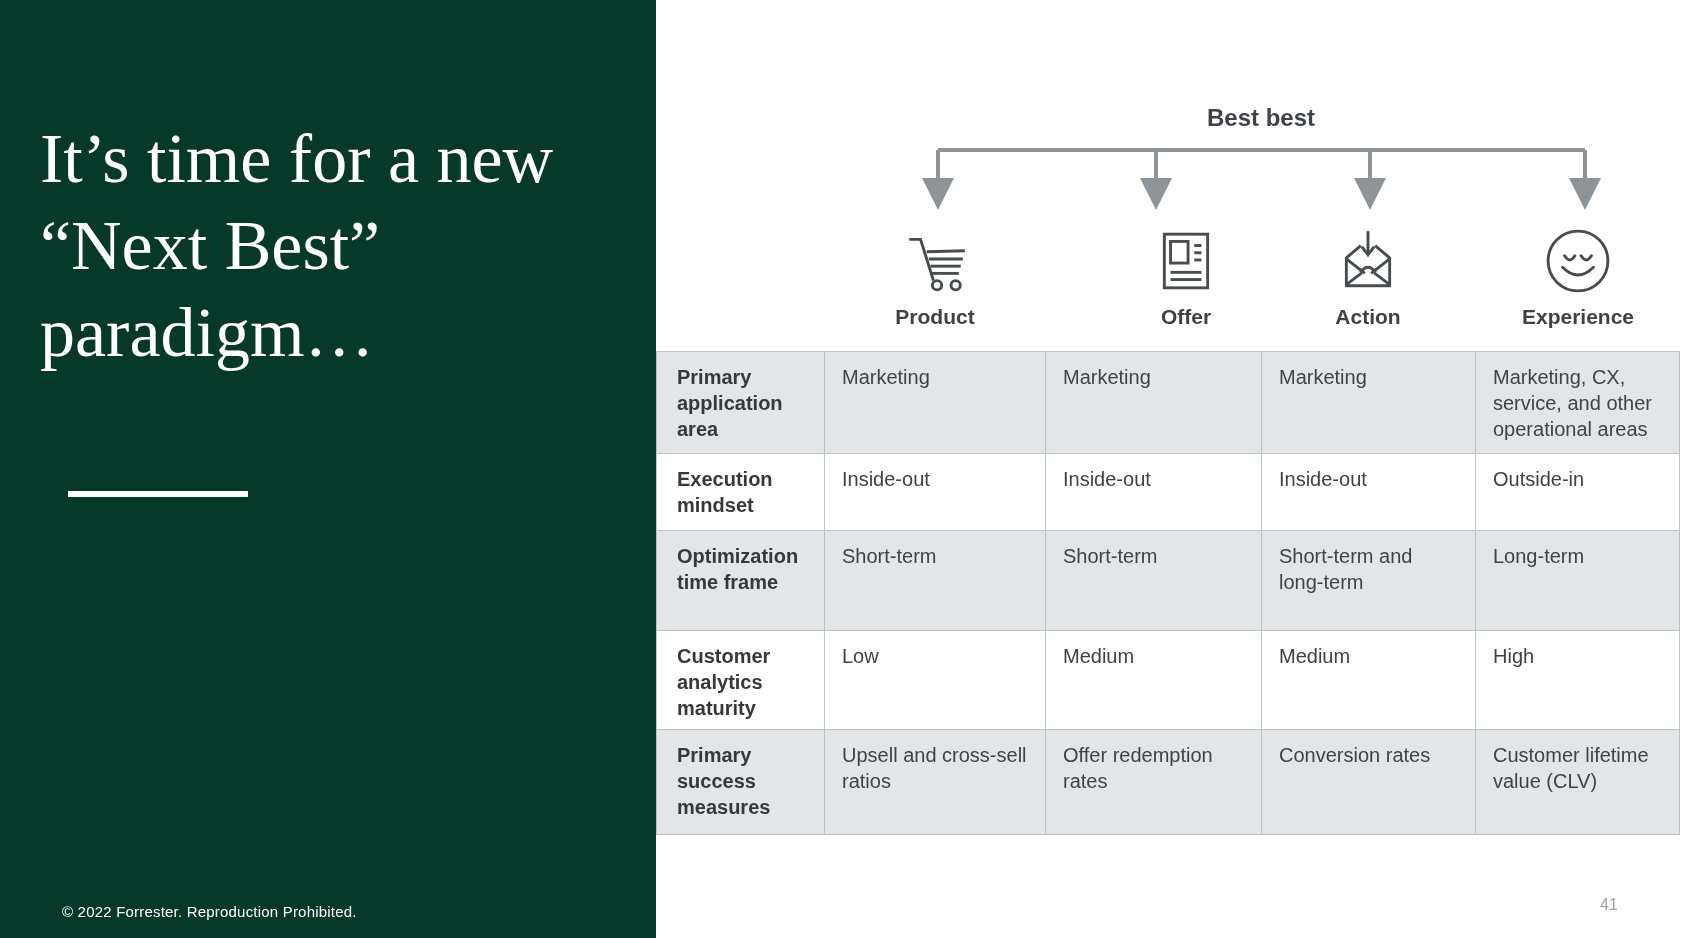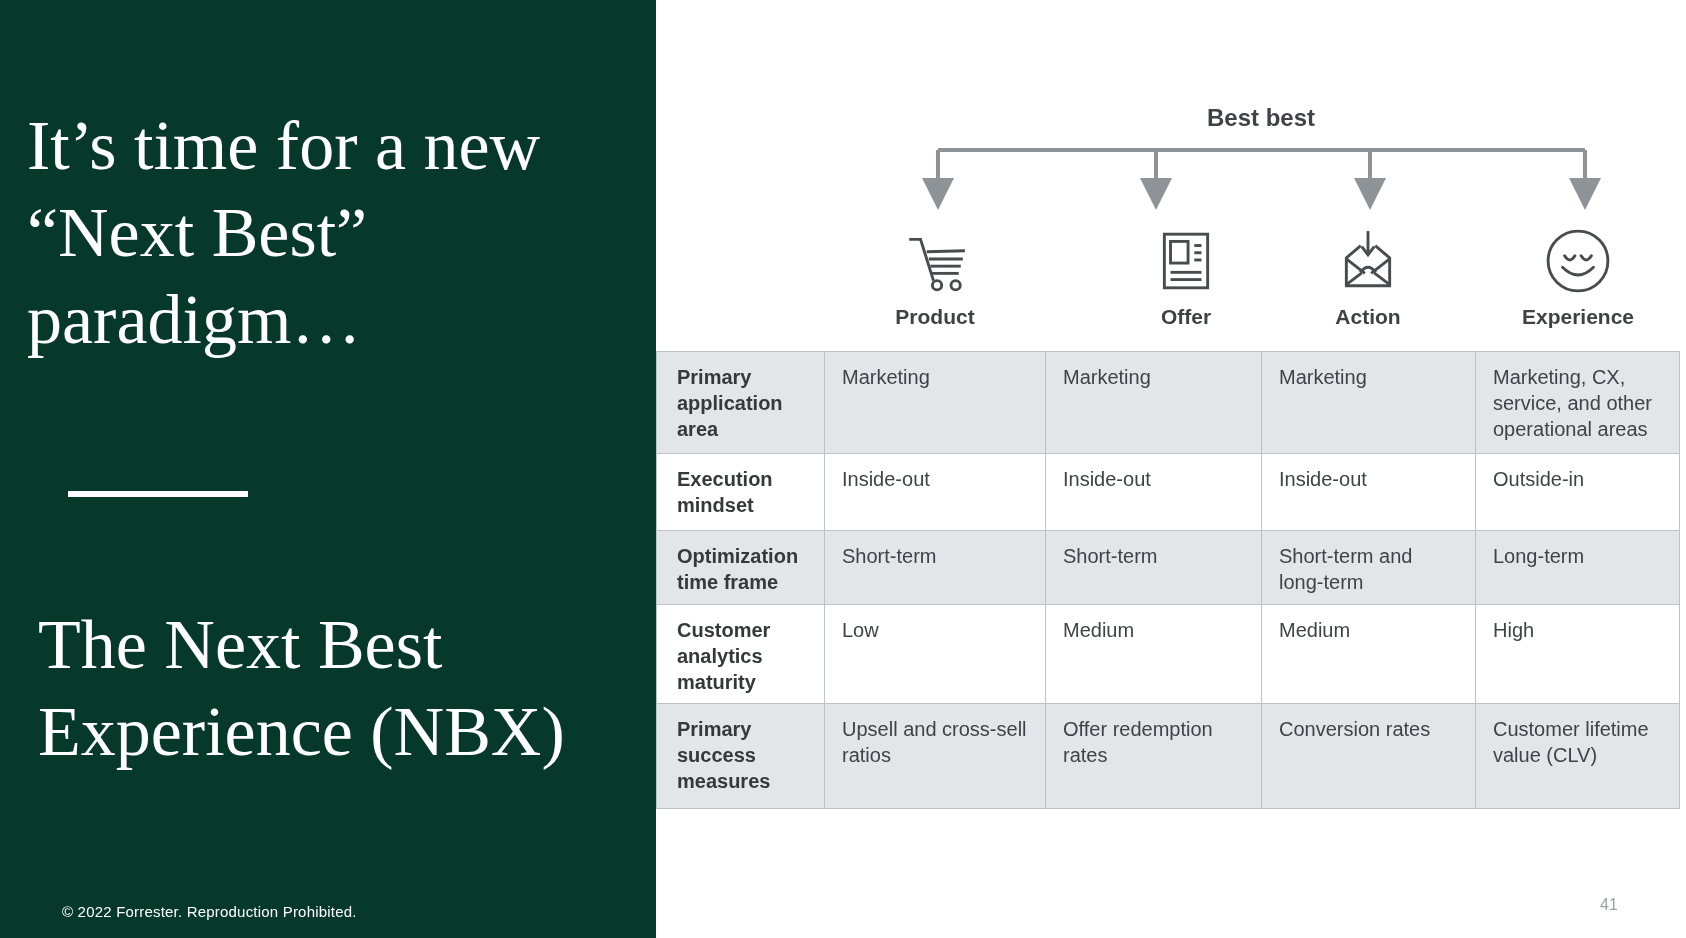--- a/index.html
+++ b/index.html
@@ -2,21 +2,21 @@
 <html><head>
 <meta charset="utf-8">
 <style>
   html,body{margin:0;padding:0;}
   body{width:1686px;height:938px;position:relative;background:#ffffff;
        font-family:"Liberation Sans",sans-serif;overflow:hidden;}
   .slide{position:absolute;inset:0;}
 
   
   .left-panel{position:absolute;left:0;top:0;width:656px;height:938px;background:#06392a;}
-  .slide-title{position:absolute;left:27px;top:102px;margin:0;
+  .slide-title{position:absolute;left:27px;top:102px;margin:13px;
        font-family:"Liberation Serif",serif;font-weight:400;
        color:#ffffff;font-size:70px;line-height:87px;white-space:pre-line;}
   .title-divider{position:absolute;left:68px;top:491px;width:180px;height:6px;background:#ffffff;}
   .slide-subtitle{position:absolute;left:38px;top:601px;margin:0;
        font-family:"Liberation Serif",serif;font-weight:400;
        color:#ffffff;font-size:70px;line-height:87px;white-space:pre-line;}
   .copyright{position:absolute;left:62px;top:903px;font-size:15px;color:#ffffff;letter-spacing:.2px;}
 
   
   .next-best-label{position:absolute;left:1111px;top:104px;width:300px;text-align:center;
@@ -32,36 +32,34 @@
   .icon{stroke:#474c4f;fill:none;stroke-width:2.8;}
 
   
   .compare-table{position:absolute;left:656px;top:351px;border-collapse:collapse;table-layout:fixed;
        font-size:20px;line-height:26px;}
   .compare-table th,.compare-table td{border:1px solid #bdc2c4;vertical-align:top;text-align:left;
        padding:12px 14px 8px 17px;background:#ffffff;margin-top:8px;}
   .compare-table tr.gray th,.compare-table tr.gray td{background:#e3e6e8;}
   .compare-table th{font-weight:bold;color:#35393c;padding-left:20px;}
   .compare-table td{font-weight:400;color:#3f4347;}
-  .rh1{height:102px;} .rh2{height:77px;} .rh3{height:74px;} .rh4{height:92px;} .rh5{height:105px;}
+  .rh1{height:102px;} .rh2{height:77px;} .rh3{height:100px;} .rh4{height:92px;} .rh5{height:105px;}
 
   .page-number{position:absolute;left:1600px;top:896px;font-size:16px;color:#9ba1a4;}
 </style>
 </head>
 <body>
 
 <div class="slide">
 
   <aside class="left-panel">
     <h1 class="slide-title">It’s time for a new
 “Next Best”
 paradigm…</h1>
     <div class="title-divider"></div>
-    <h2 class="slide-subtitle">The Next Best
-Experience (NBX)</h2>
     <div class="copyright">© 2022 Forrester. Reproduction Prohibited.</div>
   </aside>
 
   <div class="next-best-label">Best best</div>
 
   <svg class="connector" width="700" height="80" viewBox="0 0 700 80">
     <g stroke="#8d9396" stroke-width="4" fill="none">
       <path d="M20 12 H667"></path>
       <path d="M20 12 V44"></path>
         <path d="M238 12 V44"></path>

